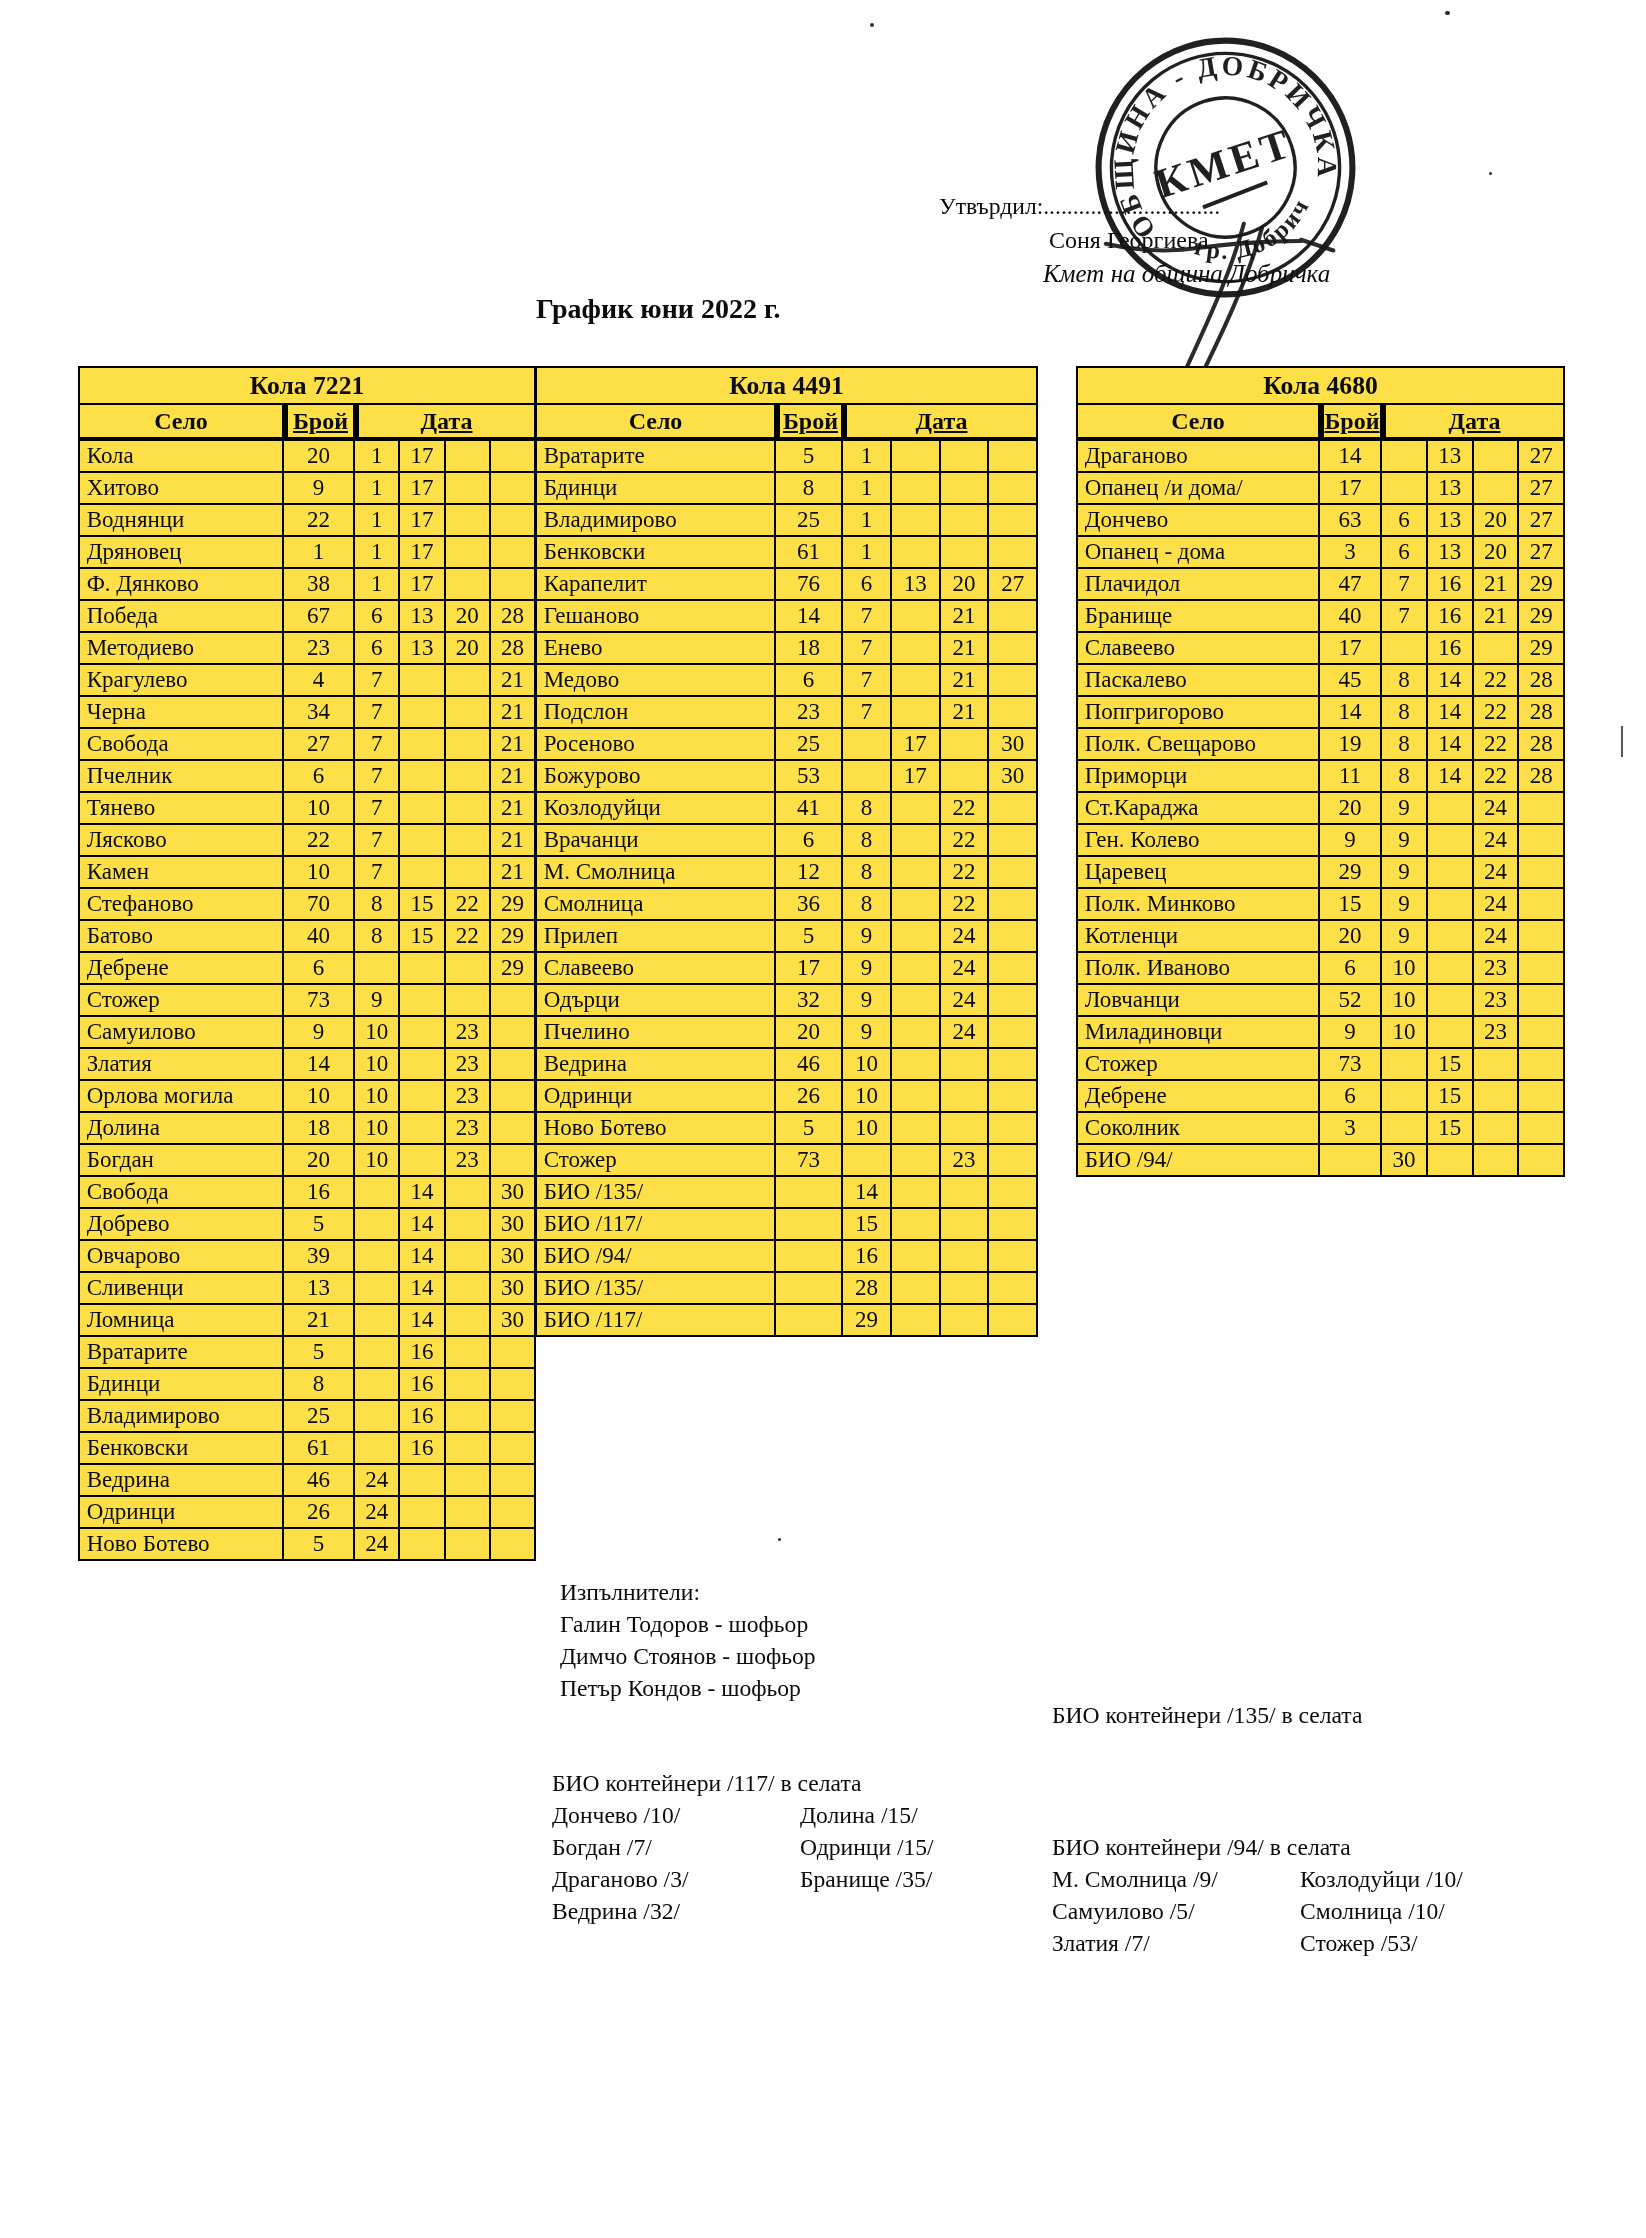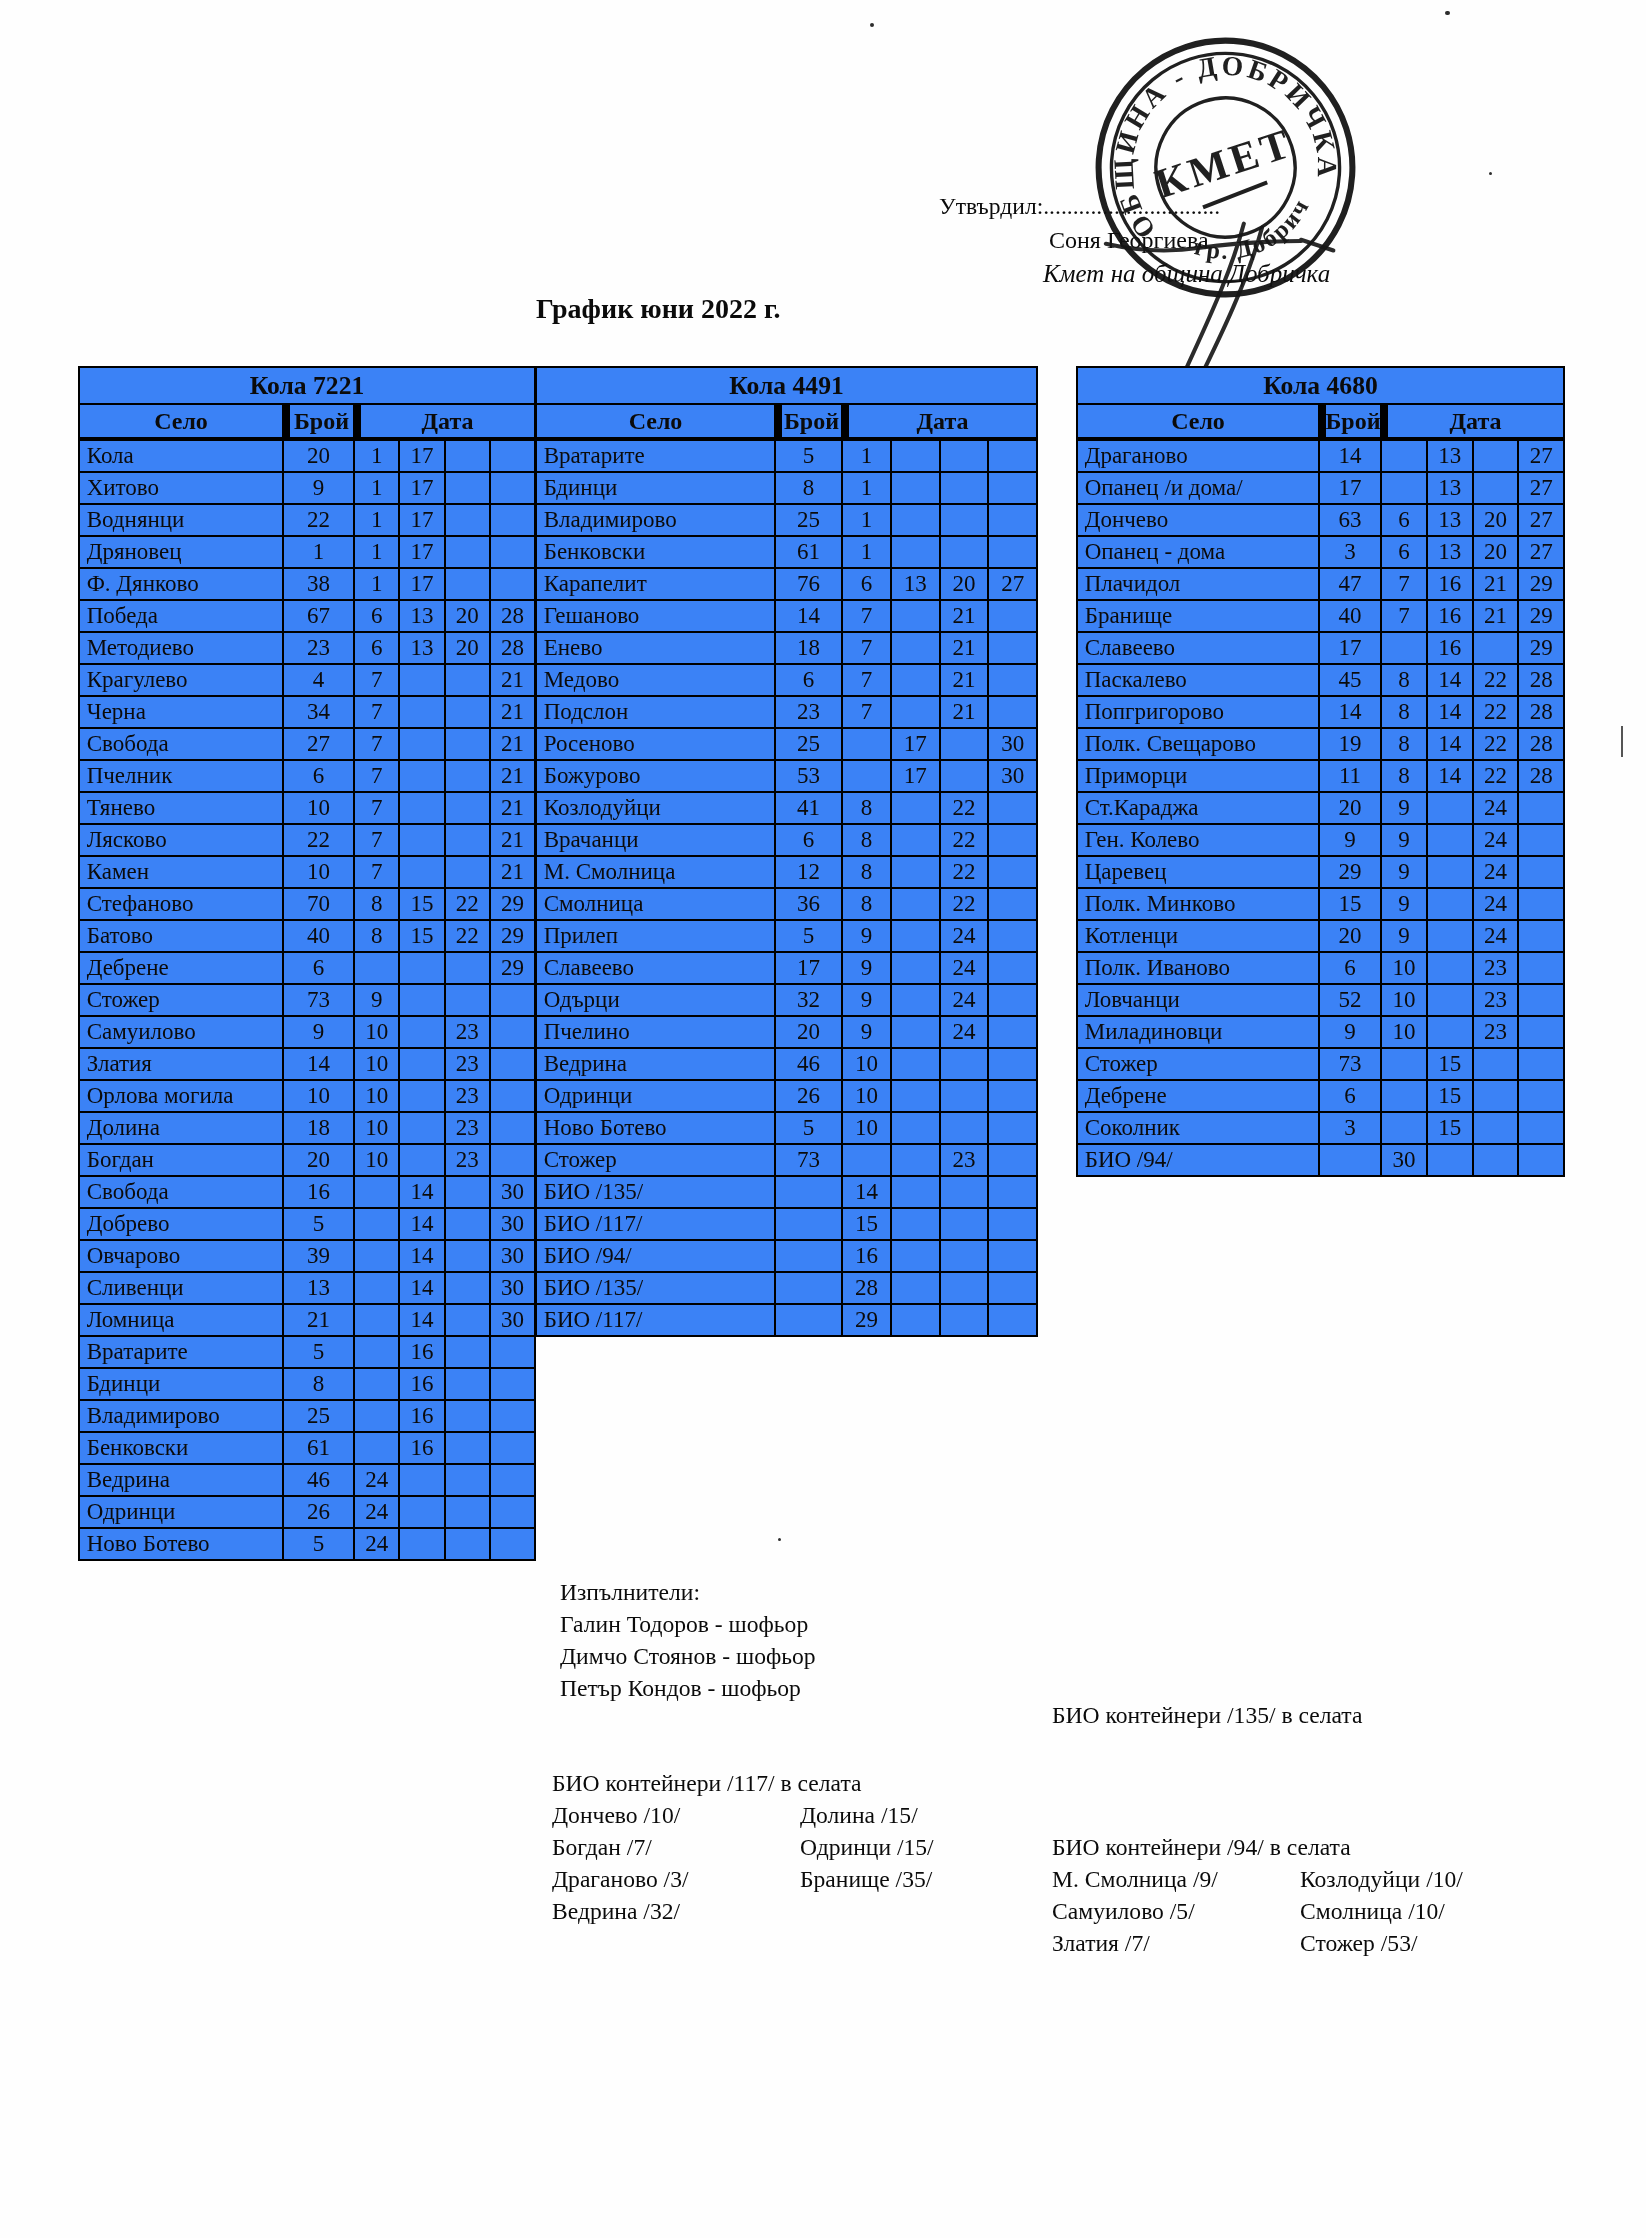--- a/index.html
+++ b/index.html
@@ -17,27 +17,27 @@
 
   
   .stamp{position:absolute;left:1077px;top:19px;width:297px;height:297px;opacity:.93;}
   .sig{position:absolute;left:1052px;top:202px;width:377px;height:229px;pointer-events:none;}
   .penmarks{position:absolute;left:1079px;top:364px;width:175px;height:175px;pointer-events:none;}
 
   
   .doc-title{position:absolute;left:536px;top:293px;font-size:28px;font-weight:bold;white-space:nowrap;}
 
   
-  .tbl{position:absolute;top:366px;border:2.7px solid #000;box-sizing:border-box;background:#3b82f6;}
+  .tbl{position:absolute;top:366px;border:2.7px solid #000;box-sizing:border-box;background:#fde047;}
   .t-title{height:35px;line-height:35px;border-bottom:2.7px solid #000;text-align:center;
            font-weight:bold;font-size:25.6px;}
   .t-head{display:grid;grid-template-columns:var(--vw) var(--cw) 1fr;height:32px;
           font-weight:bold;font-size:24px;border-bottom:2px solid #000;}
   .t-head .hc{display:flex;align-items:center;justify-content:center;}
-  .t-head .hc+.hc{border-left:8px solid #000000;}
+  .t-head .hc+.hc{border-left:6px solid #000000;text-decoration:underline;}
   .t-row{display:grid;grid-template-columns:var(--vw) var(--cw) repeat(4,1fr);height:32px;
          font-size:23px;}
   .t-row .c{display:flex;align-items:center;justify-content:center;border-top:2px solid #000;
             overflow:hidden;white-space:nowrap;}
   .t-row .c+.c{border-left:2px solid #000;}
   .t-row .c.v{justify-content:flex-start;padding-left:6.7px;}
 
   
   .note{position:absolute;font-size:23.6px;white-space:nowrap;}
   .note-line{line-height:32px;height:32px;}

